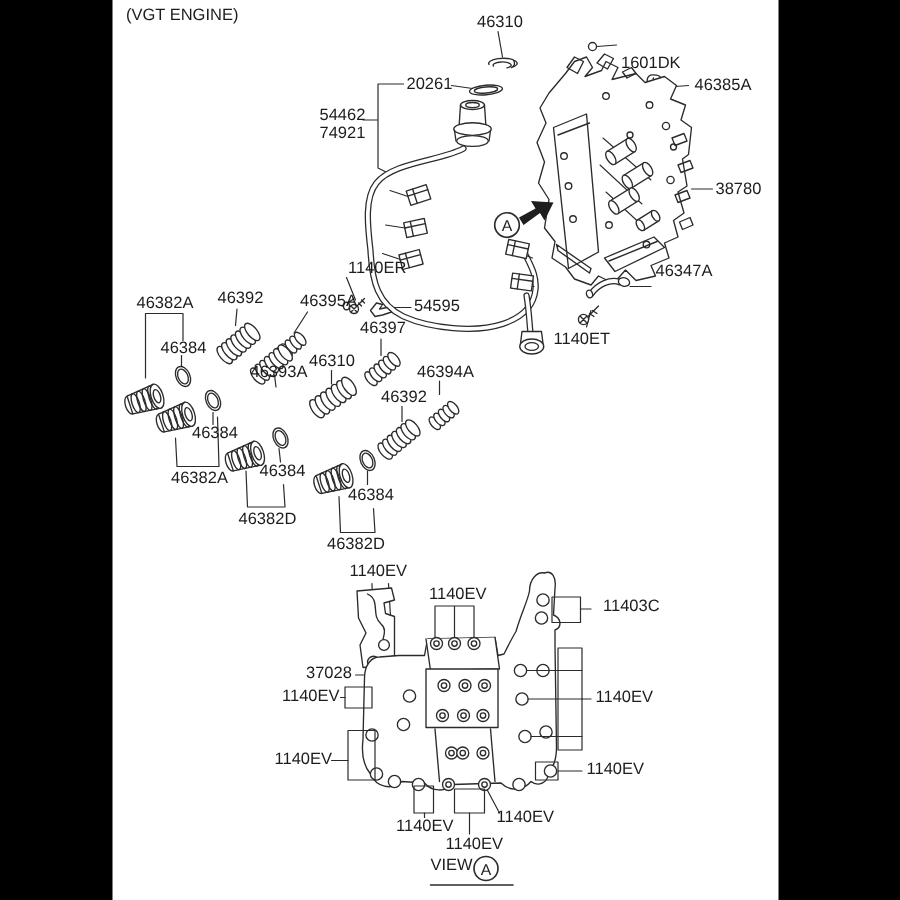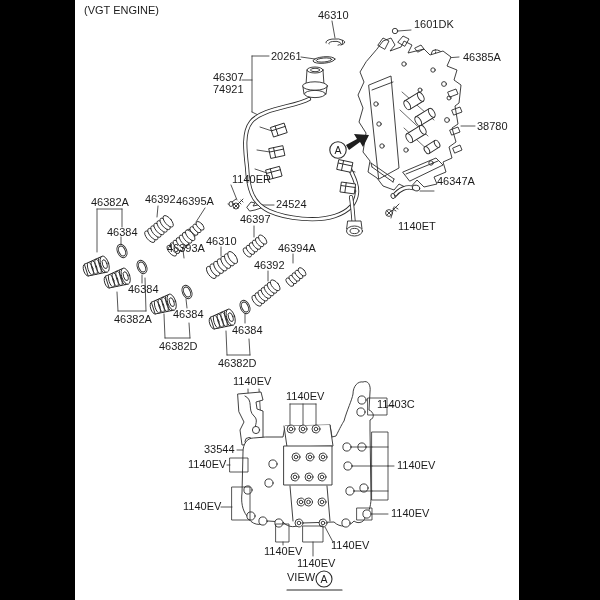--- a/index.html
+++ b/index.html
@@ -417,49 +417,49 @@
       <g>
         <circle cx="324" cy="579" r="8" stroke-width="1.1"></circle>
         <text x="324" y="583" text-anchor="middle" font-size="10.5" font-family="Liberation Sans, sans-serif" fill="#1c1c1c" stroke="none">A</text>
         <path d="M287,590 L342,590" stroke-width="1.1"></path>
       </g>
     </g>
   </svg>
 
   <span class="lbl title" style="left:84px;top:5px">(VGT ENGINE)</span>
   <span class="lbl" style="left:318px;top:10px">46310</span>
-  <span class="lbl" style="left:414px;top:19px">1601DK</span>
+  <span class="lbl" style="left:414px;top:37px">1601DK</span>
   <span class="lbl" style="left:271px;top:51px">20261</span>
-  <span class="lbl" style="left:213px;top:72px">46307</span>
+  <span class="lbl" style="left:213px;top:72px">54462</span>
   <span class="lbl" style="left:213px;top:84px">74921</span>
   <span class="lbl" style="left:463px;top:52px">46385A</span>
   <span class="lbl" style="left:477px;top:121px">38780</span>
   <span class="lbl" style="left:437px;top:176px">46347A</span>
-  <span class="lbl" style="left:398px;top:221px">1140ET</span>
+  <span class="lbl" style="left:369px;top:221px">1140ET</span>
   <span class="lbl" style="left:232px;top:174px">1140ER</span>
   <span class="lbl" style="left:91px;top:197px">46382A</span>
   <span class="lbl" style="left:145px;top:194px">46392</span>
-  <span class="lbl" style="left:176px;top:196px">46395A</span>
-  <span class="lbl" style="left:276px;top:199px">24524</span>
+  <span class="lbl" style="left:200px;top:196px">46395A</span>
+  <span class="lbl" style="left:276px;top:199px">54595</span>
   <span class="lbl" style="left:240px;top:214px">46397</span>
   <span class="lbl" style="left:107px;top:227px">46384</span>
   <span class="lbl" style="left:206px;top:236px">46310</span>
   <span class="lbl" style="left:167px;top:243px">46393A</span>
   <span class="lbl" style="left:278px;top:243px">46394A</span>
   <span class="lbl" style="left:254px;top:260px">46392</span>
   <span class="lbl" style="left:128px;top:284px">46384</span>
   <span class="lbl" style="left:114px;top:314px">46382A</span>
   <span class="lbl" style="left:173px;top:309px">46384</span>
   <span class="lbl" style="left:159px;top:341px">46382D</span>
   <span class="lbl" style="left:232px;top:325px">46384</span>
   <span class="lbl" style="left:218px;top:358px">46382D</span>
   <span class="lbl" style="left:233px;top:376px">1140EV</span>
   <span class="lbl" style="left:286px;top:391px">1140EV</span>
-  <span class="lbl" style="left:377px;top:399px">11403C</span>
-  <span class="lbl" style="left:204px;top:444px">33544</span>
+  <span class="lbl" style="left:402px;top:399px">11403C</span>
+  <span class="lbl" style="left:204px;top:444px">37028</span>
   <span class="lbl" style="left:188px;top:459px">1140EV</span>
   <span class="lbl" style="left:397px;top:460px">1140EV</span>
   <span class="lbl" style="left:183px;top:501px">1140EV</span>
   <span class="lbl" style="left:391px;top:508px">1140EV</span>
   <span class="lbl" style="left:264px;top:546px">1140EV</span>
   <span class="lbl" style="left:331px;top:540px">1140EV</span>
   <span class="lbl" style="left:297px;top:558px">1140EV</span>
   <span class="lbl" style="left:287px;top:572px">VIEW</span>
 </div>
 

